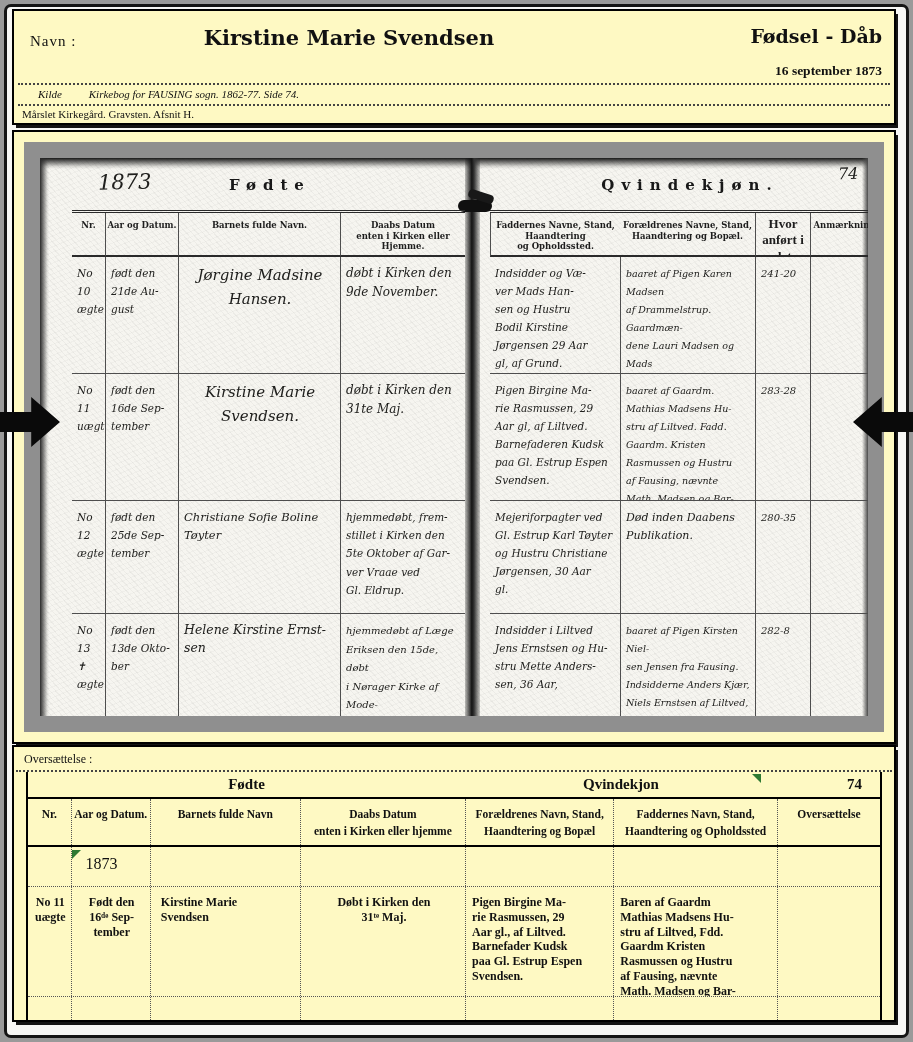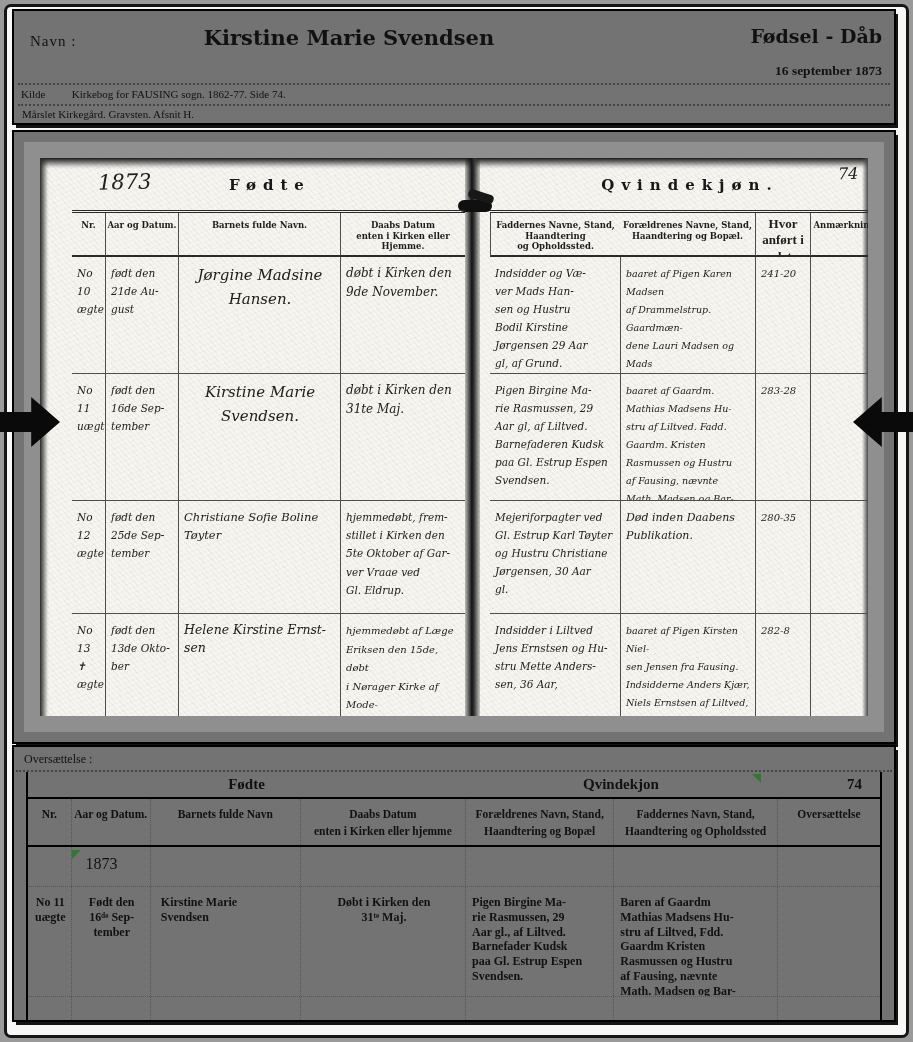--- a/index.html
+++ b/index.html
@@ -1,33 +1,33 @@
 <!DOCTYPE html>
 <html><head>
 <meta charset="utf-8">
 <style>
   html,body{margin:0;padding:0;background:#9a9a9a;}
   .page{position:relative;width:913px;height:1042px;background:#9a9a9a;overflow:hidden;
         font-family:"Liberation Serif","DejaVu Serif",serif;color:#111;}
   .inner{position:absolute;inset:4px;border:3px solid #151515;border-radius:7px;background:#f7f7f5;}
 
-  .box{position:absolute;background:#737373;border:2px solid #000;box-shadow:3px 4px 0 -1px #141414;}
+  .box{position:absolute;background:#fef9c3;border:2px solid #000;box-shadow:3px 4px 0 -1px #141414;}
   .hdrbox{left:5px;top:2px;width:880px;height:112px;}
   .scanbox{left:5px;top:123px;width:880px;height:610px;}
   .transbox{left:5px;top:738px;width:880px;height:273px;}
 
   
   .navn{position:absolute;left:16px;top:22px;font-size:15px;letter-spacing:1px;}
   .title{position:absolute;left:120px;top:14px;width:430px;text-align:center;font-size:21px;font-weight:bold;
          font-family:"DejaVu Serif","Liberation Serif",serif;}
   .event{position:absolute;right:12px;top:14px;font-size:19px;font-weight:bold;
          font-family:"DejaVu Serif","Liberation Serif",serif;}
   .edate{position:absolute;right:12px;top:52px;font-size:13.5px;font-weight:bold;}
   .dotline{position:absolute;left:4px;right:4px;border-top:2px dotted #444;height:0;}
-  .srcrow{position:absolute;left:7px;top:77px;font-size:11px;}
+  .srcrow{position:absolute;left:24px;top:77px;font-size:11px;font-style:italic;}
   .srclabel{display:inline-block;width:48px;}
   .noterow{position:absolute;left:8px;top:97px;font-size:11px;}
 
   
   .matte{position:absolute;inset:10px;background:#8f8f8f;}
   .paper{position:absolute;inset:16px;background:#f6f5f0;
      background-image:
        repeating-linear-gradient(47deg, rgba(60,60,60,.05) 0 1px, transparent 1px 4px),
        repeating-linear-gradient(-23deg, rgba(80,80,80,.04) 0 1px, transparent 1px 5px);
      overflow:hidden;}

